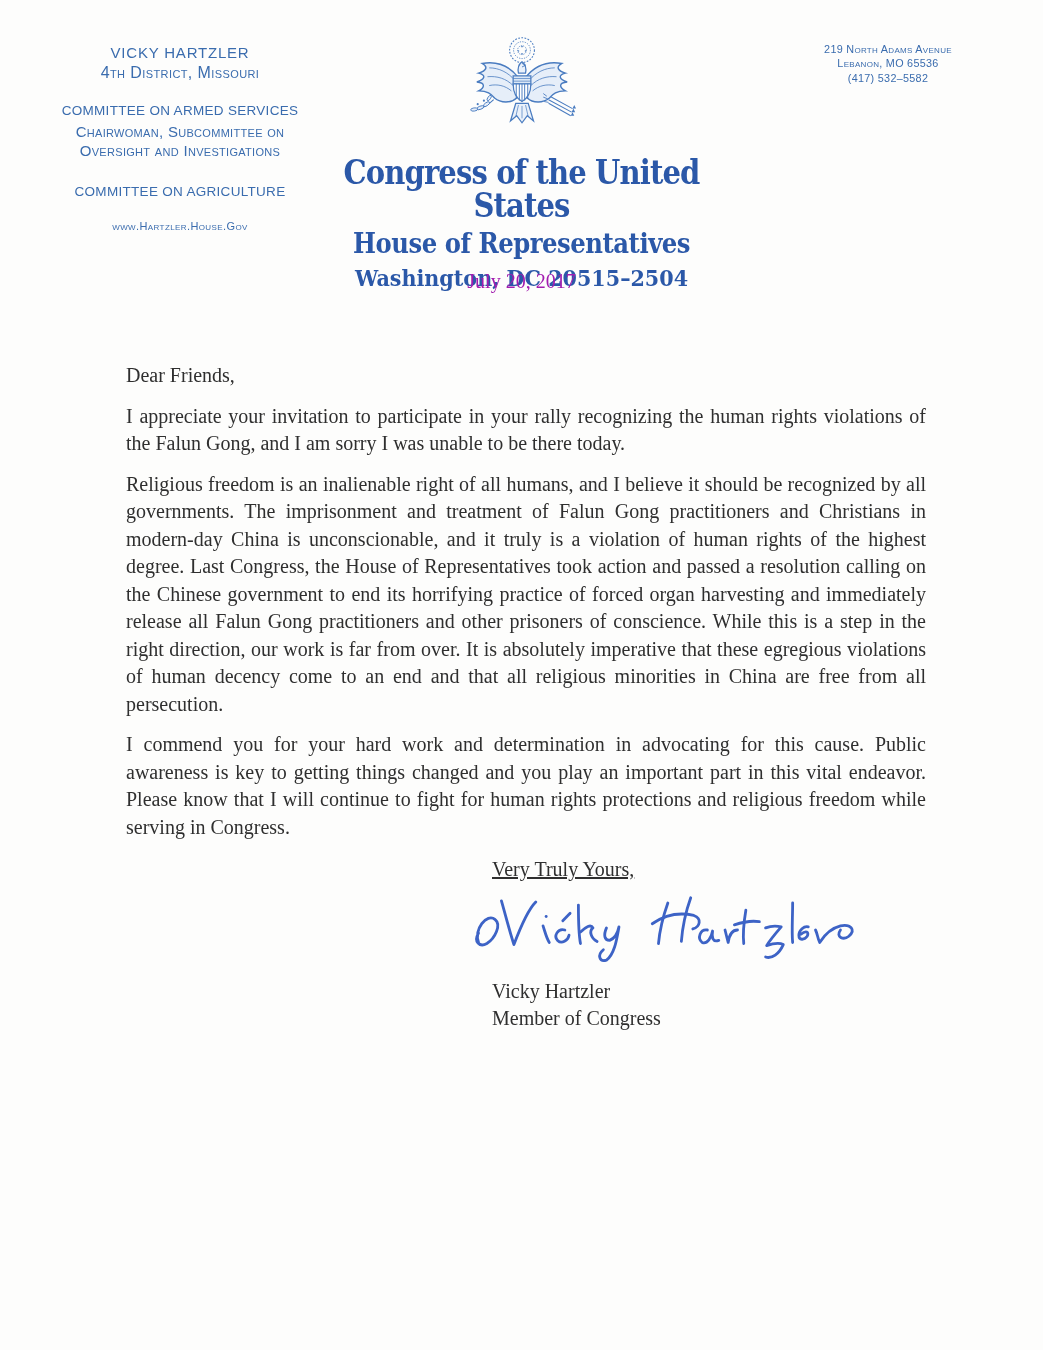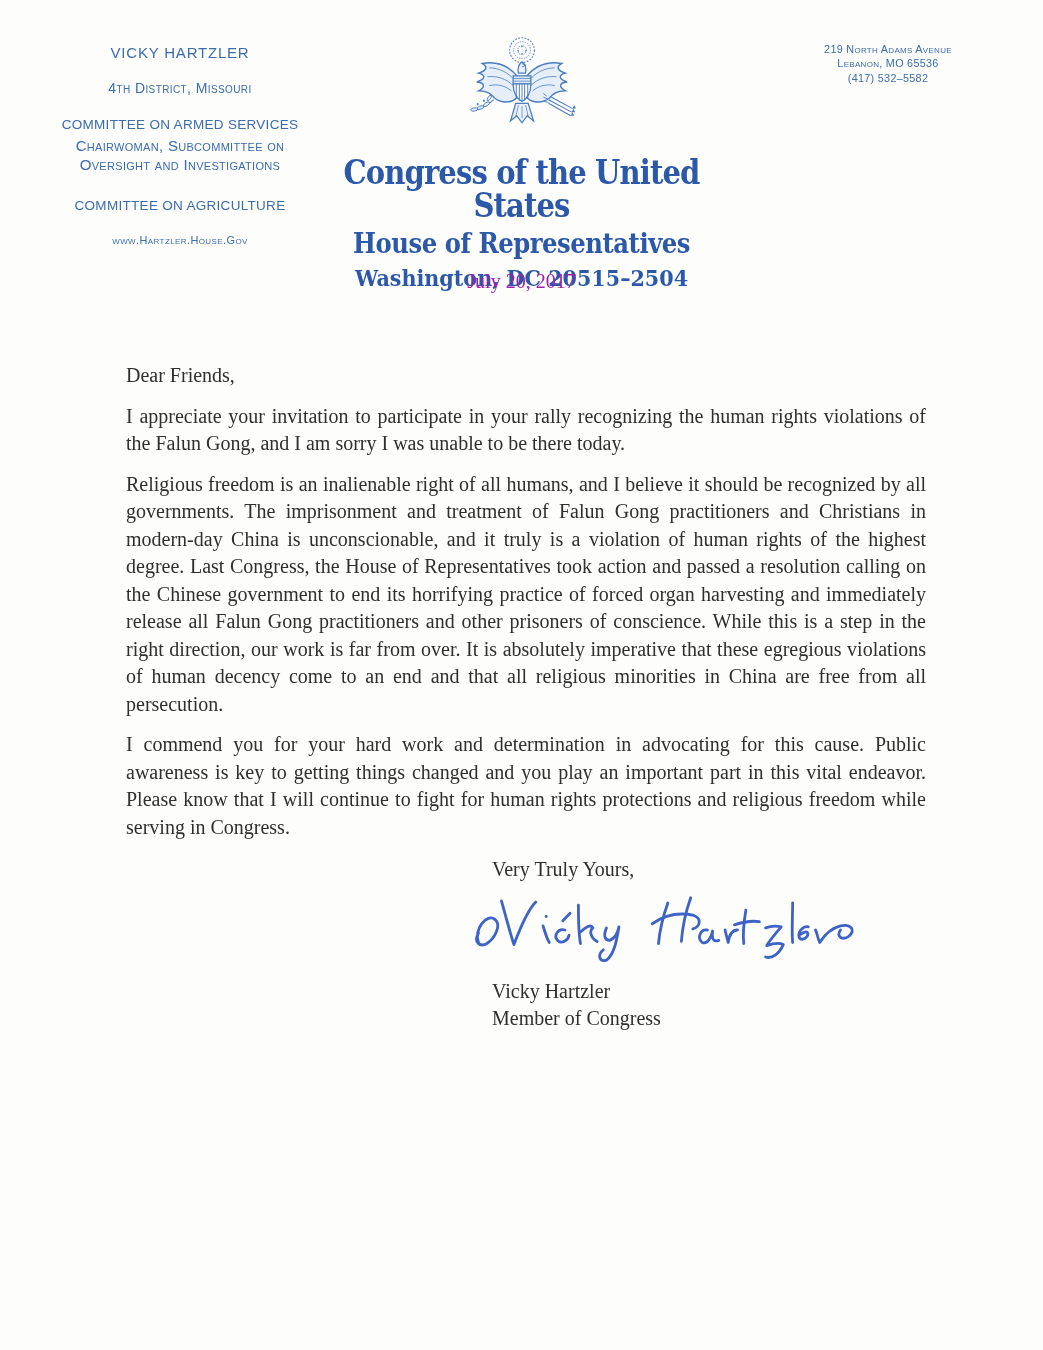--- a/index.html
+++ b/index.html
@@ -12,21 +12,21 @@
   }
   .page{position:absolute;inset:0;background:#fdfdfc;}
 
   
   .lh-left{
     position:absolute;left:38px;top:44px;width:284px;
     text-align:center;color:#3a6cae;
     font-family:"Liberation Sans", sans-serif;
   }
   .lh-name{font-size:15px;letter-spacing:.8px;}
-  .lh-district{font-size:14px;font-variant:small-caps;letter-spacing:.4px;margin-top:19px;text-align:center;}
+  .lh-district{font-size:16px;font-variant:small-caps;letter-spacing:.4px;margin-top:3px;text-align:center;}
   .lh-committee{font-size:13.5px;letter-spacing:.3px;margin-top:21px;}
   .lh-sub{font-size:15px;font-variant:small-caps;letter-spacing:.3px;line-height:1.25;margin-top:5px;}
   .lh-web{font-size:11px;font-variant:small-caps;letter-spacing:.4px;margin-top:21px;}
 
   .lh-right{
     position:absolute;right:30px;top:42px;width:250px;
     text-align:center;color:#3a6cae;
     font-family:"Liberation Sans", sans-serif;
     font-size:10.8px;font-variant:small-caps;letter-spacing:.3px;line-height:1.32;
   }
@@ -55,21 +55,21 @@
   .letter-body{
     position:absolute;left:126px;top:362px;width:800px;
     font-size:20px;line-height:27.5px;color:#2f2f2f;
     text-align:justify;
   }
   .letter-body p{margin:0 0 13px 0;}
   .salutation{text-align:left;}
 
   .closing-block{
     position:absolute;left:492px;top:858px;
-    font-size:20px;color:#2f2f2f;
+    font-size:20px;color:#2f2f2f;text-decoration:underline;
   }
   .signature-svg{
     position:absolute;left:462px;top:878px;width:420px;height:104px;
   }
   .signer-block{
     position:absolute;left:492px;top:978px;
     font-size:20px;line-height:27px;color:#2f2f2f;
   }
 
   .seal-svg{display:inline-block;}

